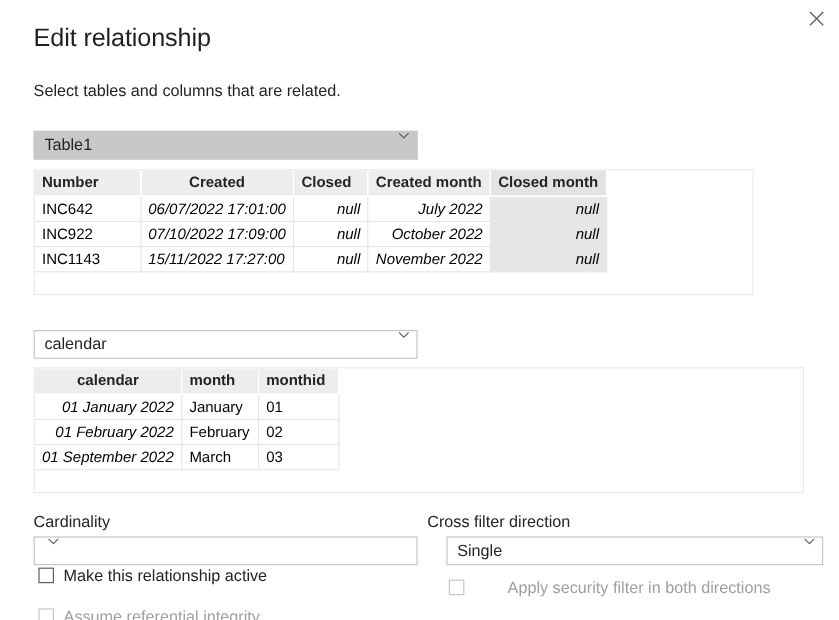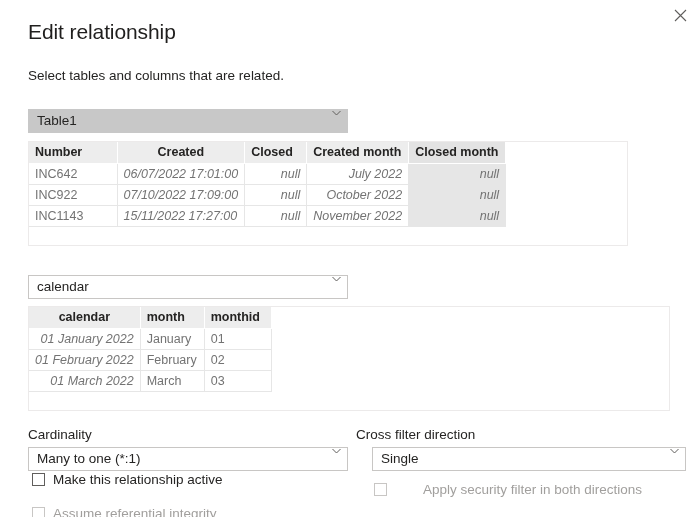--- a/index.html
+++ b/index.html
@@ -108,21 +108,21 @@
     border-bottom: 1px solid #ffffff;
     white-space: nowrap;
     overflow: hidden;
   }
   table.preview td {
     background: #ffffff;
     height: 21px;
     padding: 0 6px;
     border-right: 1px solid #e6e6e6;
     border-bottom: 1px solid #e6e6e6;
-    color: #737373;
+    color: #000000;
     white-space: nowrap;
     overflow: hidden;
     margin-top: 17px;
   }
   table.preview th.sel, table.preview td.sel {
     background: #e6e6e6;
   }
   table.preview th.sel { background: #e3e3e3; }
   td.ital, th.ital { font-style: italic; }
   .ta-l { text-align: left; }
@@ -273,36 +273,35 @@
           <td class="ta-r ital">01 January 2022</td>
           <td class="ta-l">January</td>
           <td class="ta-l">01</td>
         </tr>
         <tr>
           <td class="ta-r ital">01 February 2022</td>
           <td class="ta-l">February</td>
           <td class="ta-l">02</td>
         </tr>
         <tr>
-          <td class="ta-r ital">01 March 2022</td>
+          <td class="ta-r ital">01 September 2022</td>
           <td class="ta-l">March</td>
           <td class="ta-l">03</td>
         </tr>
         <tr class="blankrow">
           <td></td>
           <td></td>
           <td></td>
         </tr>
       </tbody>
     </table>
   </div>
 
   <div class="fieldlabel" style="left:28px; top:426px;">Cardinality</div>
   <div class="combo" style="left:28px; top:447px; width:320px;">
-    <span class="combo-text">Many to one (*:1)</span>
     <span class="caret">
       <svg width="9" height="6" viewBox="0 0 9 6">
           <path d="M0.5 1 L4.5 5 L8.5 1" stroke="#605e5c" stroke-width="1" fill="none"></path>
         </svg>
     </span>
   </div>
 
   <div class="fieldlabel" style="left:356px; top:426px;">Cross filter direction</div>
   <div class="combo" style="left:372px; top:447px; width:314px;">
     <span class="combo-text">Single</span>

